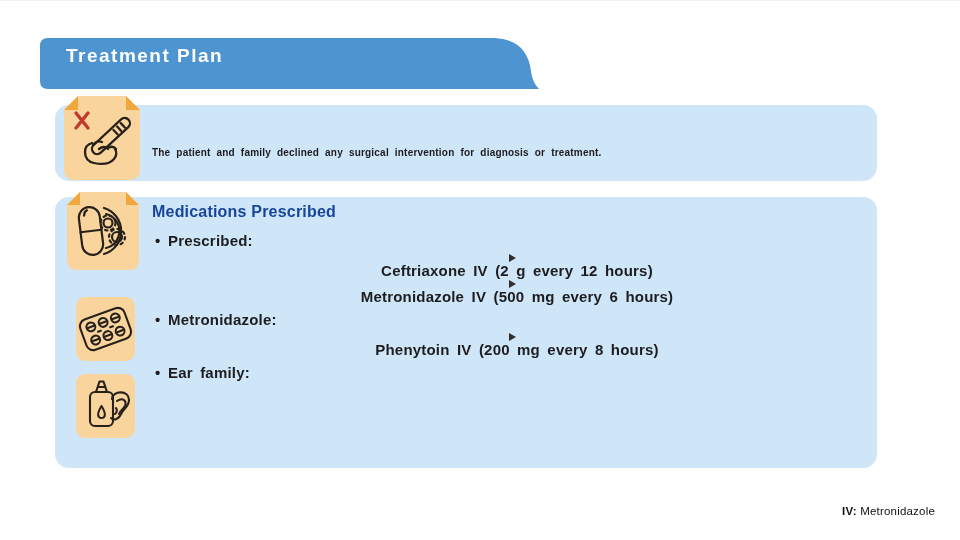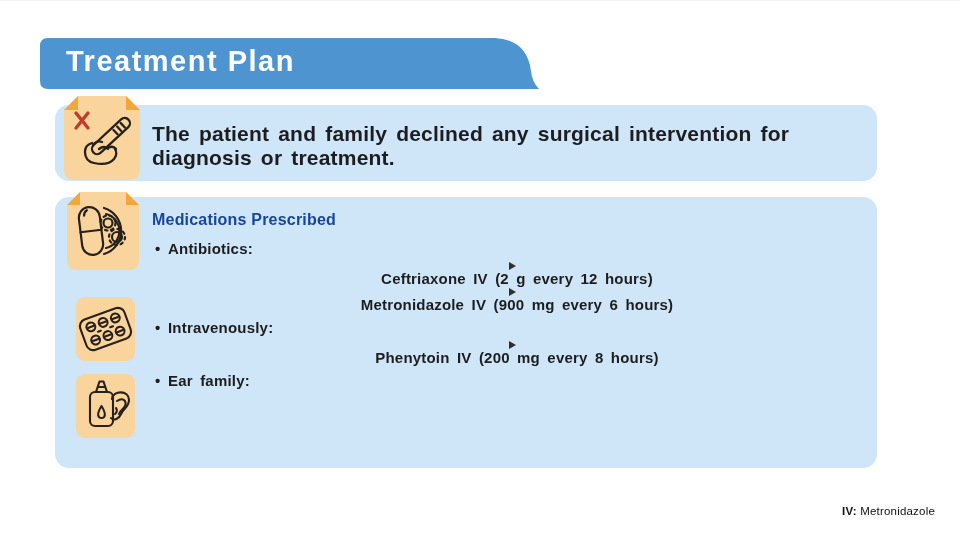--- a/index.html
+++ b/index.html
@@ -7,48 +7,48 @@
     position:relative;width:960px;height:540px;background:#ffffff;overflow:hidden;
     font-family:"Liberation Sans","DejaVu Sans",sans-serif;
   }
   .slide-topline{position:absolute;left:0;top:0;width:100%;height:1px;background:#f1f1f1;}
 
   
   .header{position:absolute;left:40px;top:38px;width:500px;height:51px;}
   .header svg{position:absolute;left:0;top:0;}
   .header .title{
     position:absolute;left:26px;top:7px;color:#ffffff;
-    font-size:29px;font-weight:800;letter-spacing:1.5px;white-space:nowrap;
+    font-size:19px;font-weight:800;letter-spacing:1.5px;white-space:nowrap;
   }
 
   
   .panel{position:absolute;background:#CFE5F8;border-radius:14px;}
   .panel-declined{left:55px;top:105px;width:822px;height:76px;}
   .panel-meds{left:55px;top:197px;width:822px;height:271px;}
 
   
   .tab{position:absolute;}
   .tab-declined{left:64px;top:96px;}
   .tab-meds{left:67px;top:192px;}
   .chip{position:absolute;background:#F9D49C;border-radius:9px;}
   .chip-blister{left:76px;top:297px;width:59px;height:64px;}
   .chip-ear{left:76px;top:374px;width:59px;height:64px;}
   .chip svg{position:absolute;left:0;top:0;}
 
   .declined-text{
-    position:absolute;left:152px;top:108px;height:76px;width:710px;
+    position:absolute;left:152px;top:114px;height:76px;width:710px;
     display:flex;align-items:center;
-    font-size:21px;font-weight:600;color:#1d1d1f;
+    font-size:10px;font-weight:600;color:#1d1d1f;
     word-spacing:3px;letter-spacing:.2px;
   }
 
   .meds-content{position:absolute;left:152px;top:202px;width:700px;}
   .meds-heading{
     font-size:16px;font-weight:800;color:#17459C;
-    line-height:20px;margin:8px 0 5px 0;letter-spacing:.2px;
+    line-height:20px;margin:0 0 5px 0;letter-spacing:.2px;
   }
   .mi{display:flex;align-items:center;height:26.5px;
       font-size:15px;font-weight:600;color:#1d1d1f;word-spacing:3px;letter-spacing:.2px;}
   .mi-1{padding-left:3px;}
   .mi-2{padding-left:30px;flex-direction:column;}
   .bullet-dot{width:13px;color:#1d1d1f;font-size:15px;}
   .arrow-tri{
     width:0;height:0;border-left:7px solid #2f2f2f;
     border-top:4.5px solid transparent;border-bottom:4.5px solid transparent;
     margin-right:9px;flex:0 0 auto;
@@ -146,33 +146,33 @@
         <path d="M40,34 c1.5,2 1,4.5 -1,6"></path>
       </g>
     </svg>
   </div>
 
   <div class="meds-content">
     <div class="meds-heading">Medications Prescribed</div>
 
     <div class="mi mi-1">
       <span class="bullet-dot">•</span>
-      <span>Antibiotics:</span>
+      <span>Prescribed:</span>
     </div>
     <div class="mi mi-2">
       <span class="arrow-tri"></span>
       <span>Ceftriaxone IV (2 g every 12 hours)</span>
     </div>
     <div class="mi mi-2">
       <span class="arrow-tri"></span>
-      <span>Metronidazole IV (900 mg every 6 hours)</span>
+      <span>Metronidazole IV (500 mg every 6 hours)</span>
     </div>
     <div class="mi mi-1">
       <span class="bullet-dot">•</span>
-      <span>Intravenously:</span>
+      <span>Metronidazole:</span>
     </div>
     <div class="mi mi-2">
       <span class="arrow-tri"></span>
       <span>Phenytoin IV (200 mg every 8 hours)</span>
     </div>
     <div class="mi mi-1">
       <span class="bullet-dot">•</span>
       <span>Ear family:</span>
     </div>
   </div>

